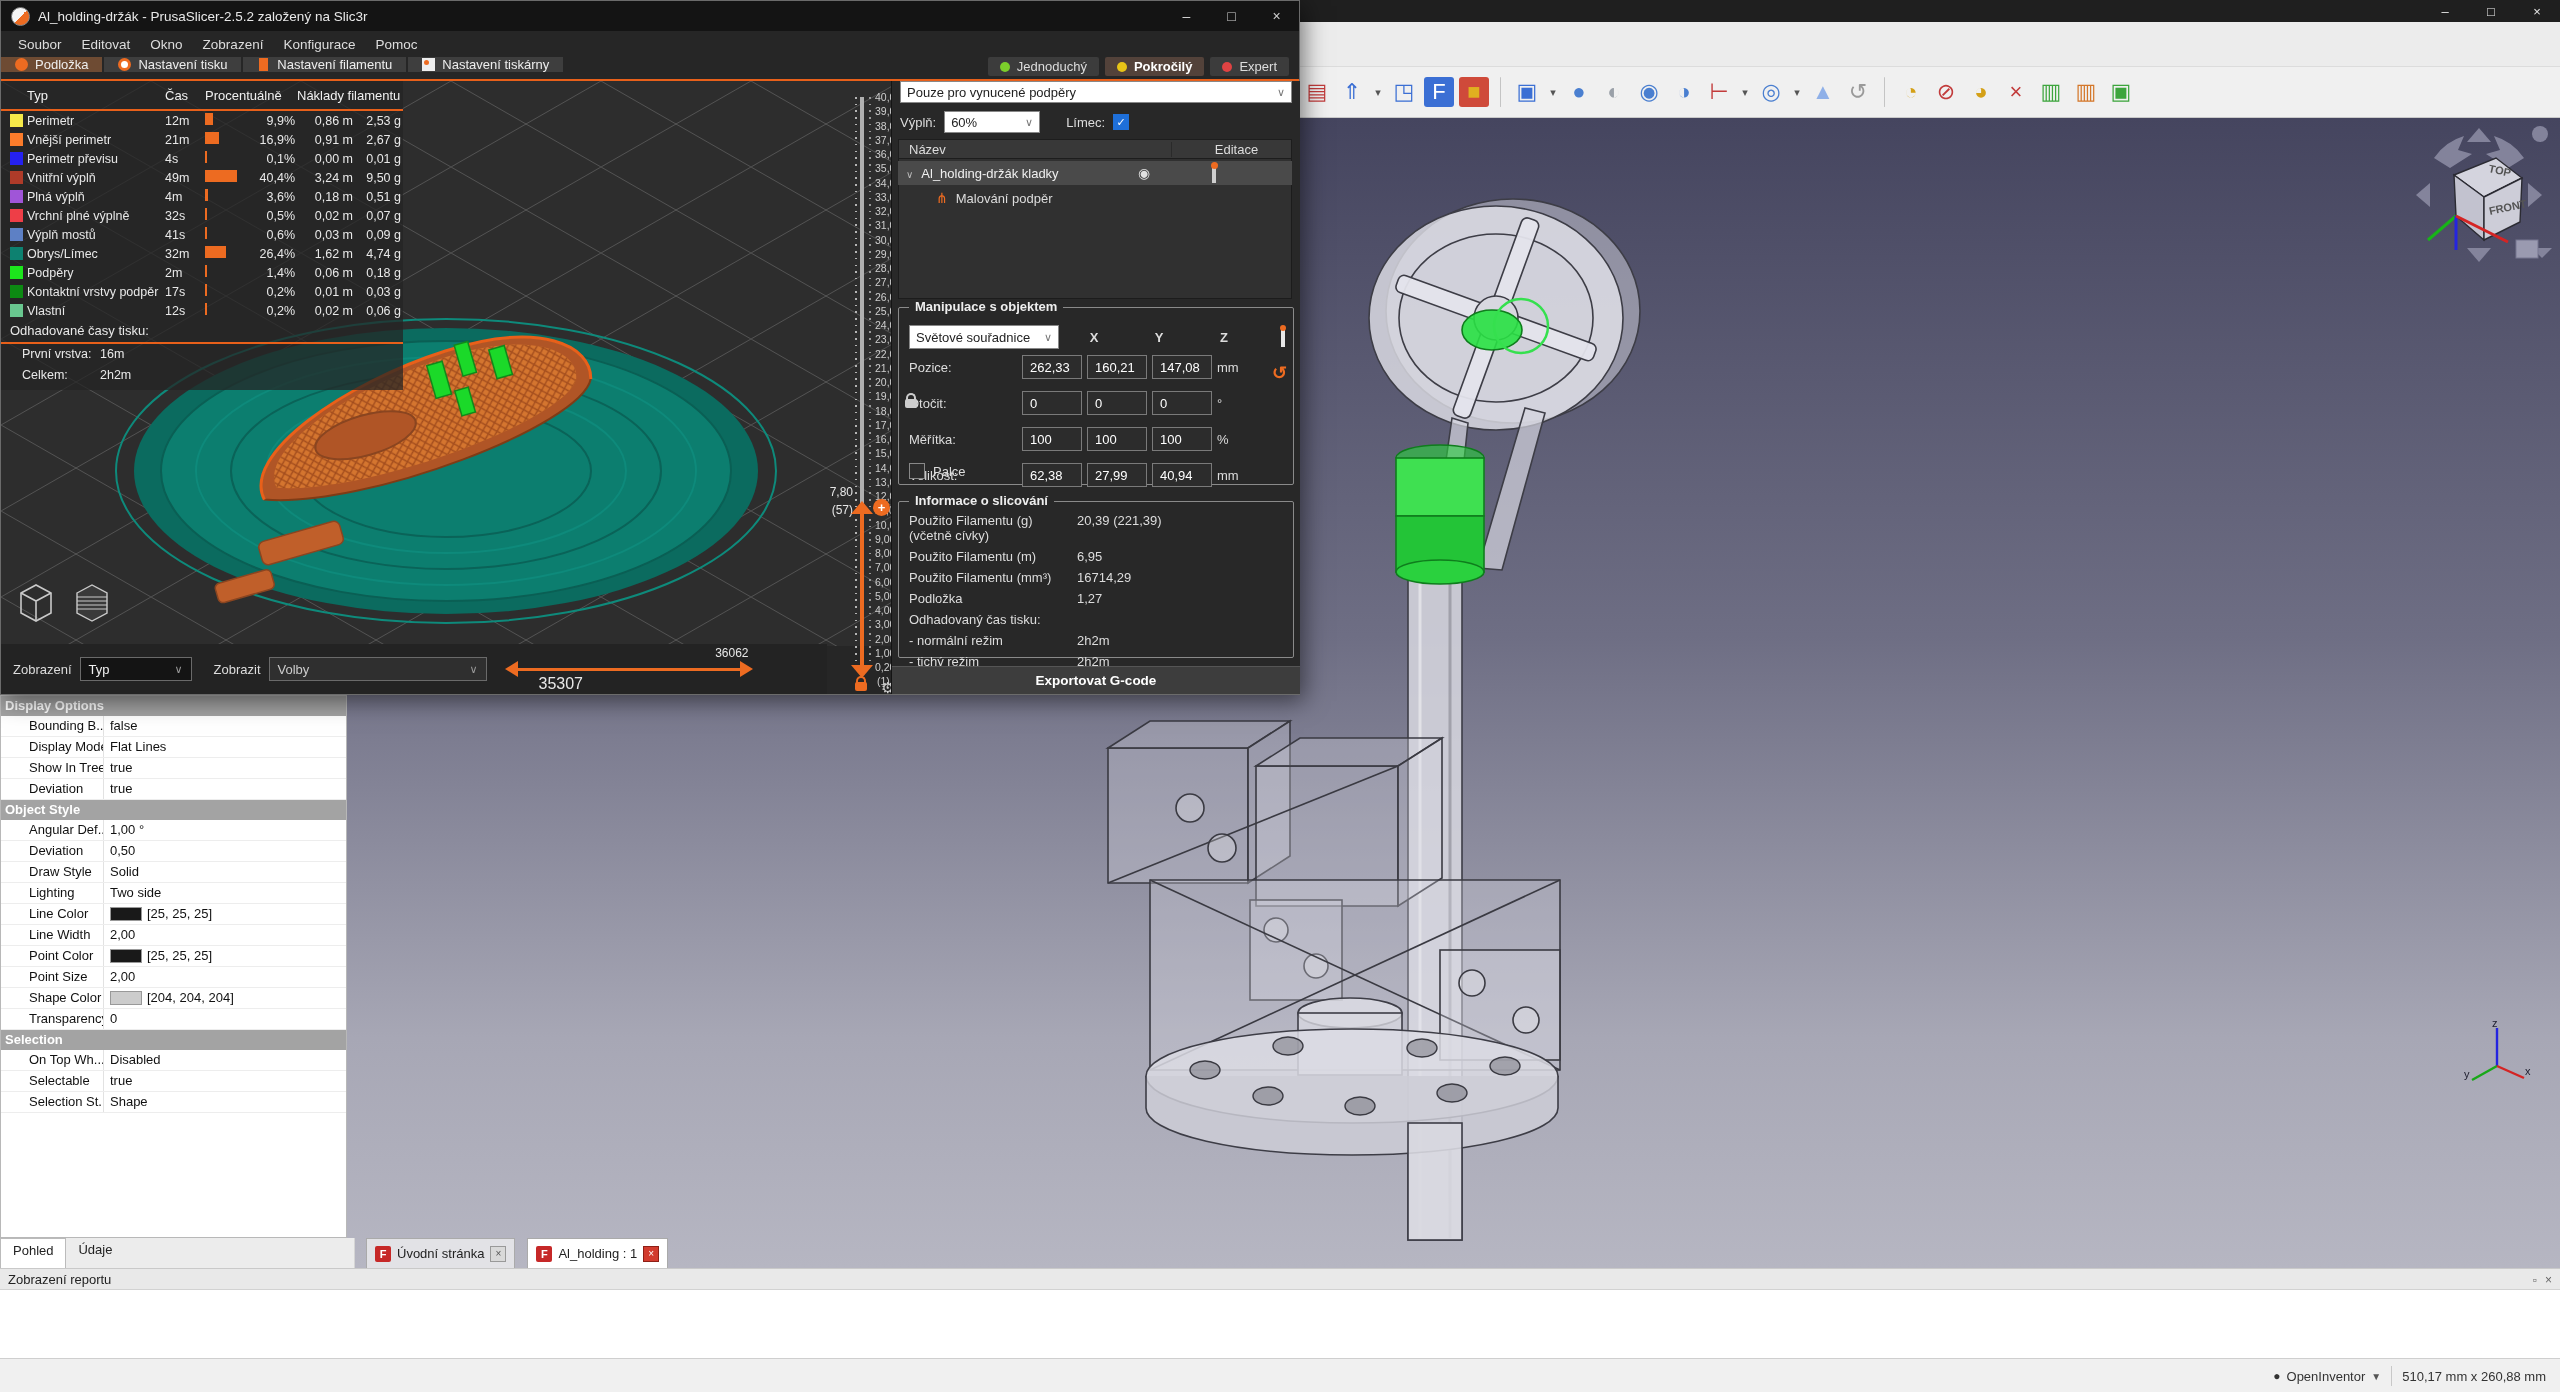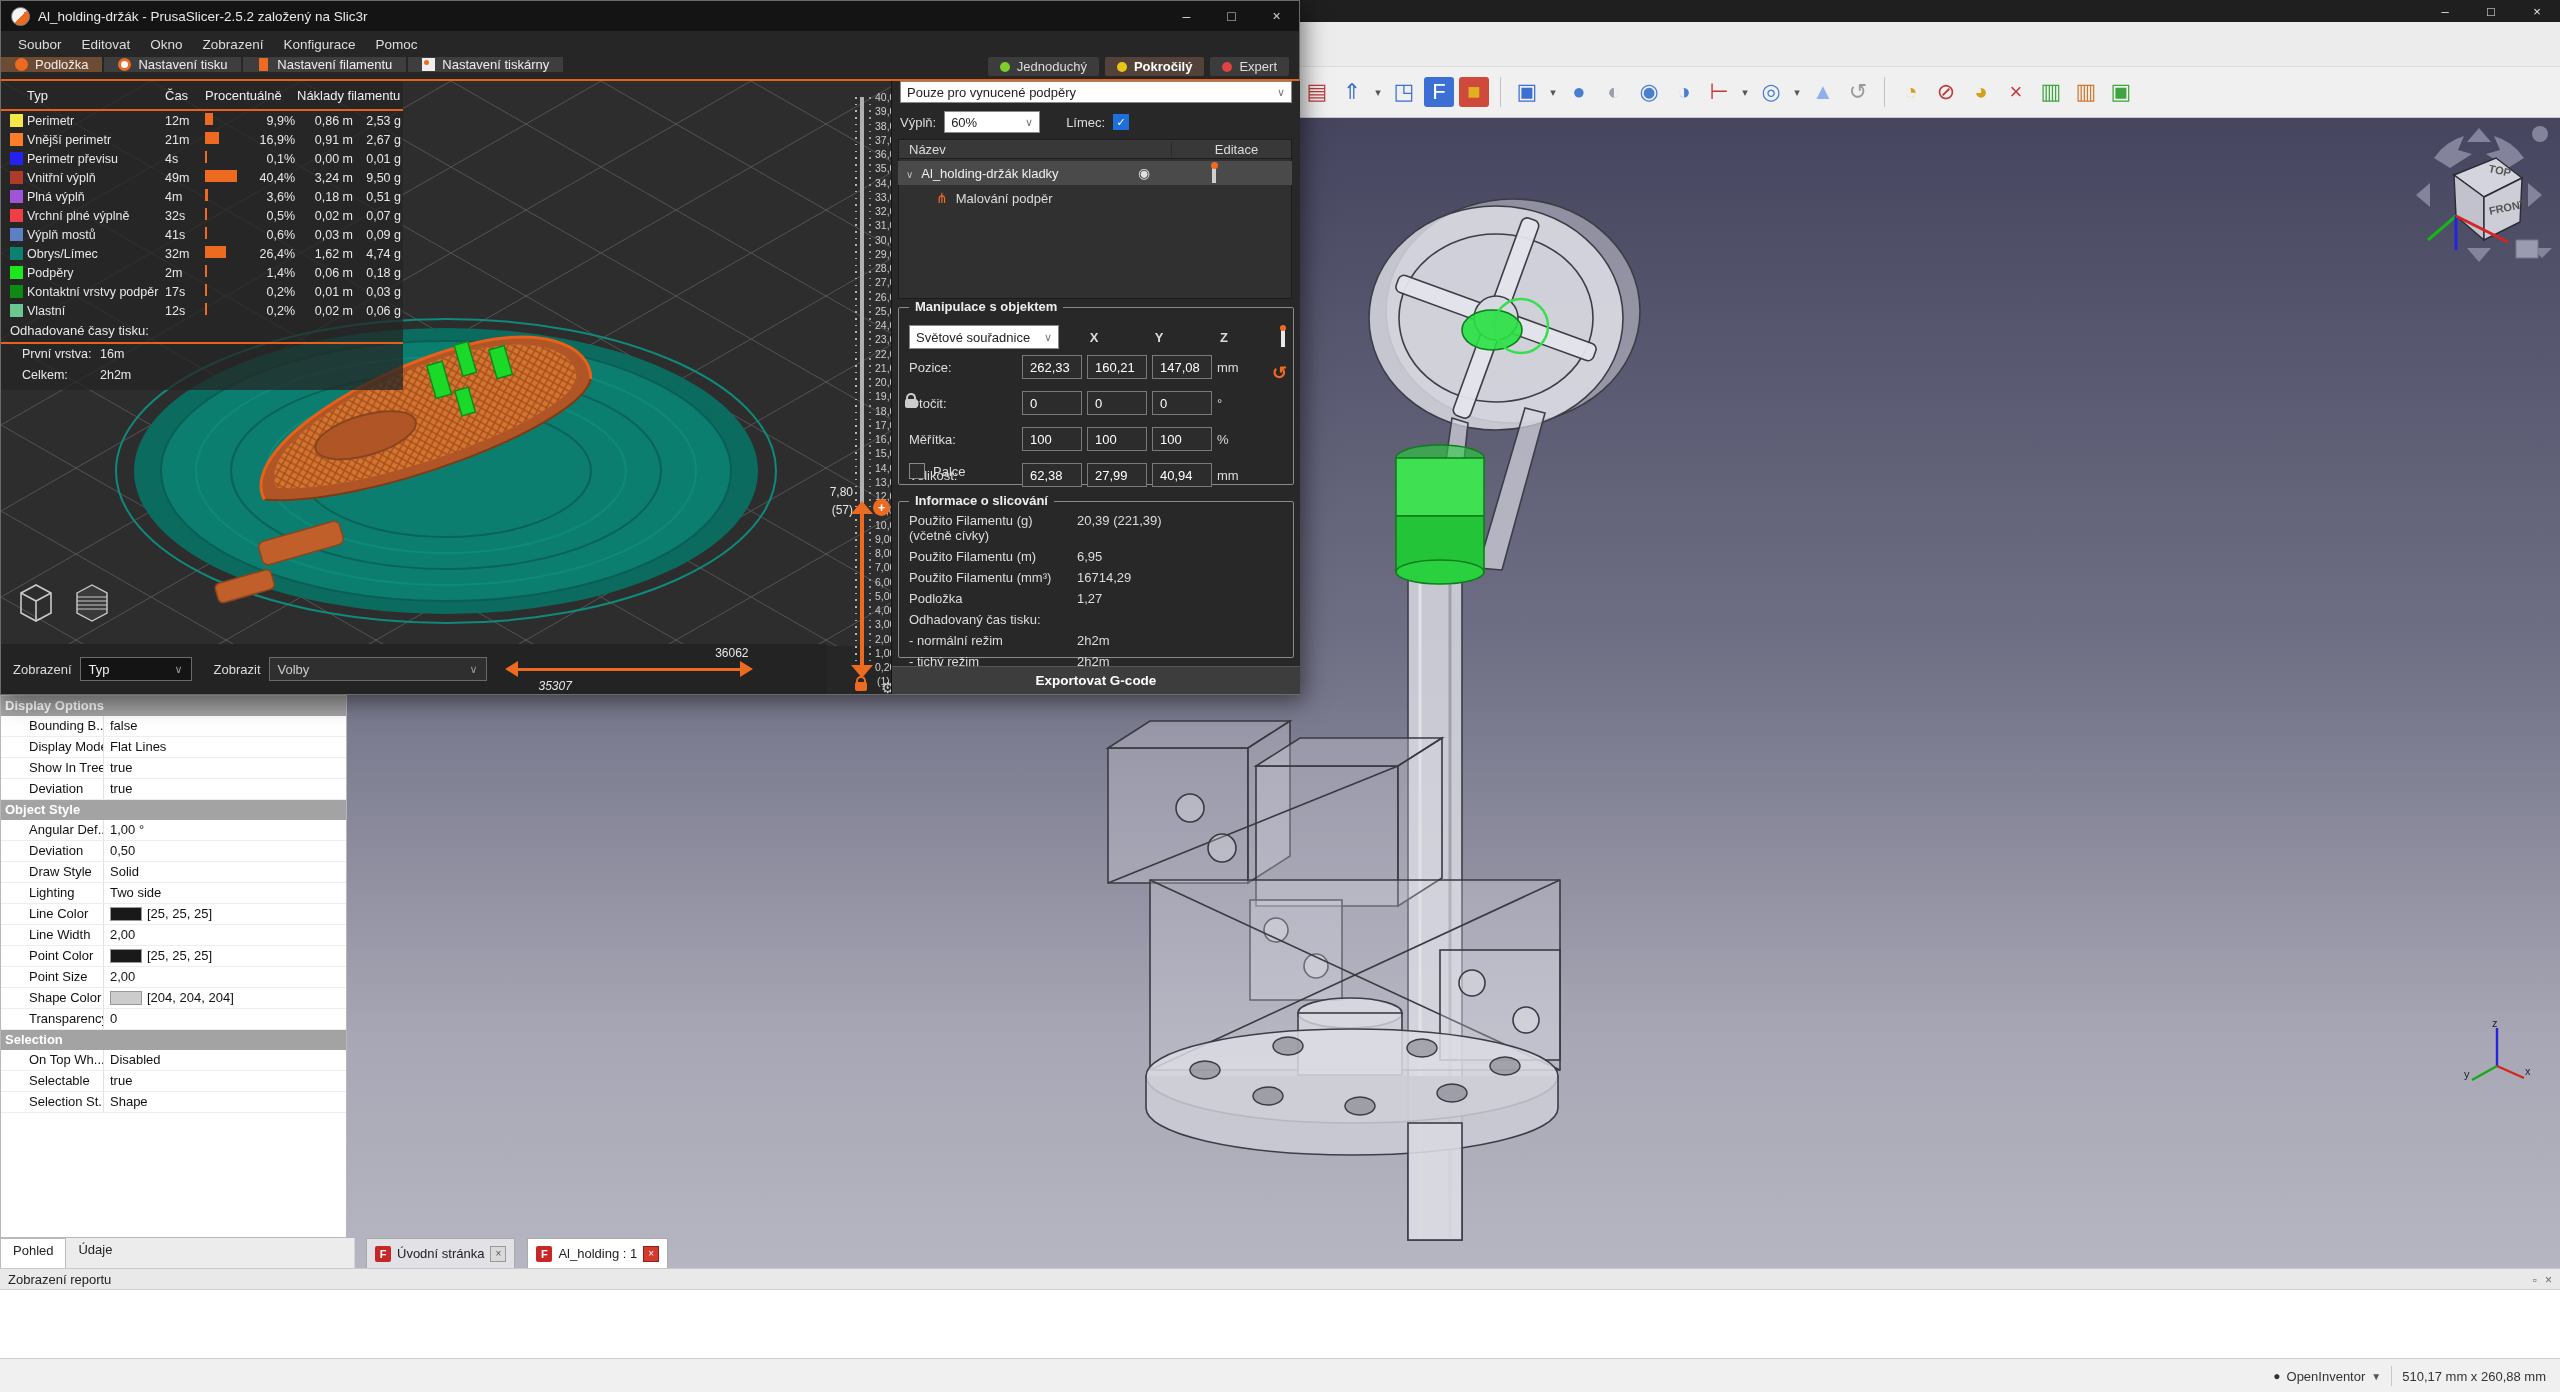--- a/index.html
+++ b/index.html
@@ -98,21 +98,21 @@
   .lockicon.dark{background:#ccc;}.lockicon.dark::before{border-color:#ccc;}
   
   .ps-bottom{position:absolute;left:0;top:563px;width:826px;height:50px;background:#232323;display:flex;align-items:center;font-size:13px;color:#ddd;}
   .ps-select{height:24px;border:1px solid #6a6a6a;display:flex;align-items:center;justify-content:space-between;padding:0 8px;box-sizing:border-box;}
   .ps-select .chev{color:#9a9a9a;font-size:11px;margin-left:10px;}
   .hslider{position:relative;width:248px;height:50px;margin-left:18px;}
   .hs-line{position:absolute;left:12px;right:12px;top:24px;height:3px;background:#ED6B21;}
   .hs-left{position:absolute;left:0;top:17px;width:0;height:0;border-top:8px solid transparent;border-bottom:8px solid transparent;border-right:13px solid #ED6B21;}
   .hs-right{position:absolute;right:0;top:17px;width:0;height:0;border-top:8px solid transparent;border-bottom:8px solid transparent;border-left:13px solid #ED6B21;}
   .hs-max{position:absolute;right:4px;top:2px;font-size:12px;color:#e8e8e8;}
-  .hs-min{position:absolute;left:34px;bottom:1px;font-size:12px;color:#e8e8e8;font-style:italic;}
+  .hs-min{position:absolute;left:34px;bottom:1px;font-size:16px;color:#e8e8e8;}
   
   .ps-right{position:absolute;left:890px;top:0;width:408px;height:613px;background:#282828;border-left:1px solid #141414;color:#ddd;font-size:13px;}
   .rp-row{position:absolute;display:flex;align-items:center;gap:8px;}
   .rp-combo{background:#fff;color:#222;border:1px solid #888;height:22px;display:flex;align-items:center;justify-content:space-between;padding:0 6px;box-sizing:border-box;}
   .rp-combo .chev{color:#777;font-size:11px;}
   .rp-listhead{position:absolute;left:6px;top:58px;width:394px;height:20px;background:#383838;display:grid;grid-template-columns:1fr 46px 120px;align-items:center;border:1px solid #1d1d1d;box-sizing:border-box;}
   .rp-listhead div{padding-left:10px;border-left:1px solid #2a2a2a;}
   .rp-obj{position:absolute;left:6px;top:80px;width:394px;height:24px;background:#4a4a4a;display:grid;grid-template-columns:1fr 46px 120px;align-items:center;color:#f0f0f0;}
   .rp-sub{position:absolute;left:6px;top:106px;width:394px;height:22px;display:flex;align-items:center;gap:8px;padding-left:38px;box-sizing:border-box;color:#ddd;}
   .rp-listbg{position:absolute;left:6px;top:58px;width:394px;height:160px;background:#303030;border:1px solid #1c1c1c;box-sizing:border-box;}

